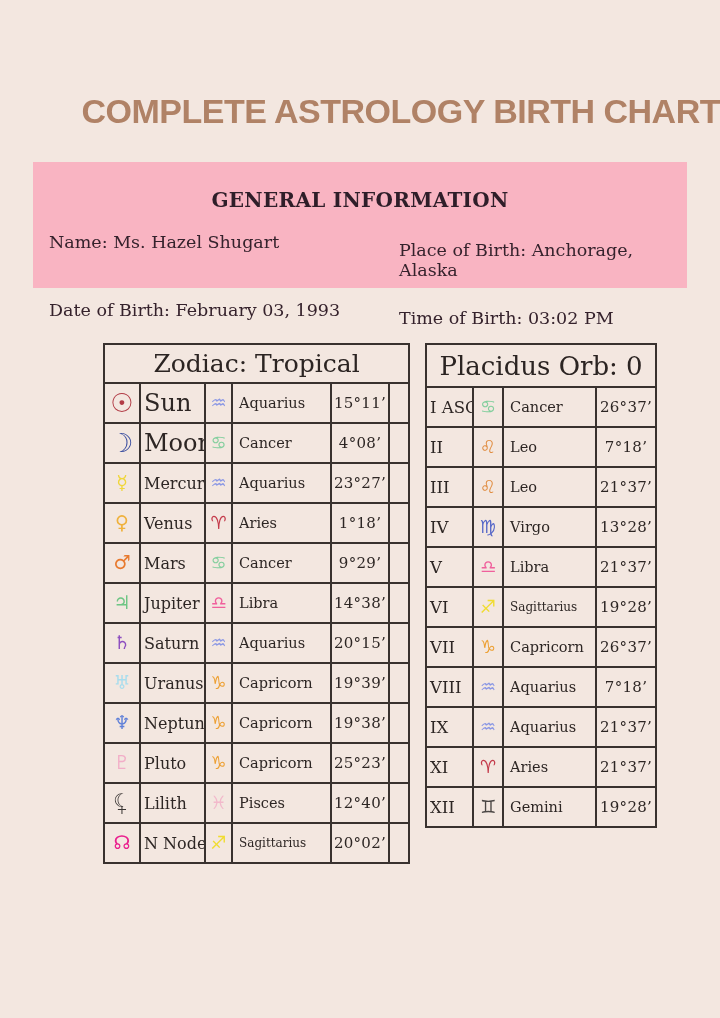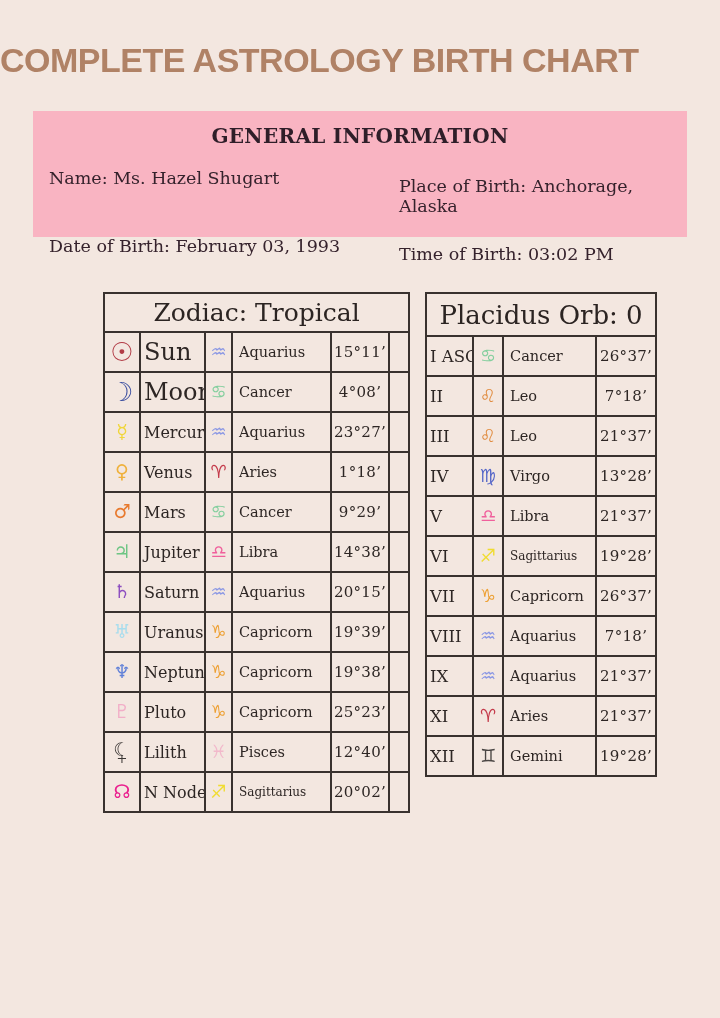--- a/index.html
+++ b/index.html
@@ -6,42 +6,42 @@
   body{
     width:720px;height:1018px;
     background:#f3e7e0;
     font-family:"DejaVu Serif",serif;
     color:#2d2624;
     overflow:hidden;
     position:relative;
   }
   .page-title{
     margin:0;
-    padding-top:41px;
-    text-align:left;
+    padding-top:92px;
+    text-align:right;
     font-family:"Liberation Sans",sans-serif;
     font-weight:bold;
     font-size:34px;
     letter-spacing:-0.5px;
     color:#b08266;
   }
   .info-box{
     box-sizing:border-box;
     width:654px;height:126px;
     margin:31px 0 0 33px;
     background:#f9b4c2;
     padding:10px 16px;
   }
   .info-heading{
     text-align:center;
     font-size:20px;
     font-weight:bold;
     letter-spacing:0.3px;
     color:#2f1e29;
-    margin-top:3px;
+    margin-top:16px;
   }
   .info-grid{
     display:grid;
     grid-template-columns:322px auto;
     row-gap:13px;
     margin-top:20px;
     font-size:17.5px;
     color:#35222c;
     gap:28px;
   }

